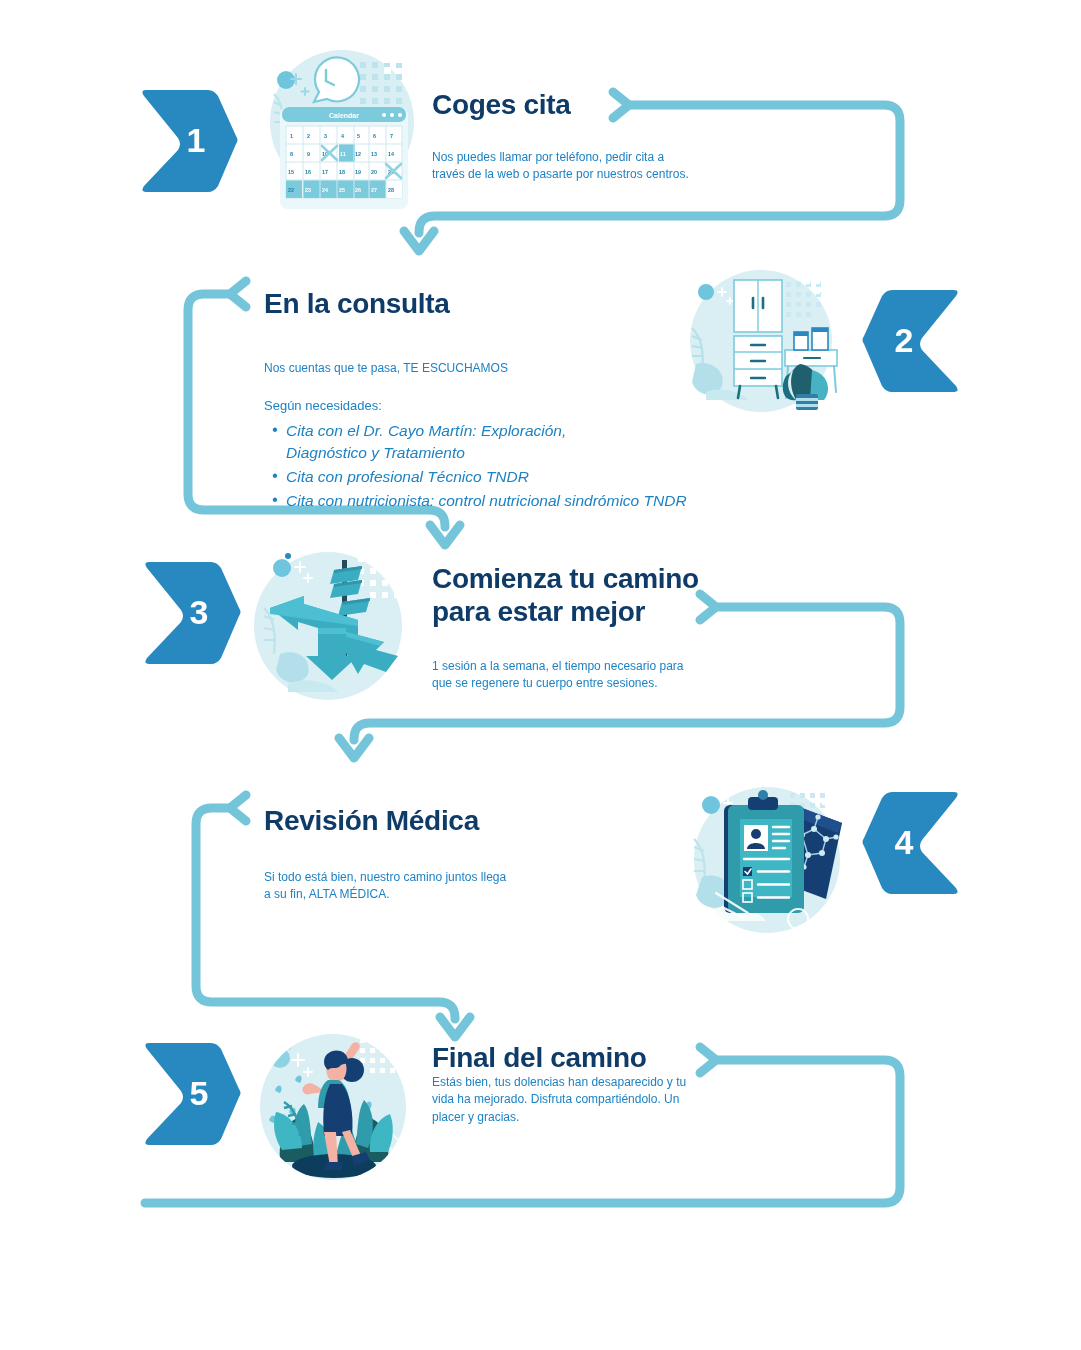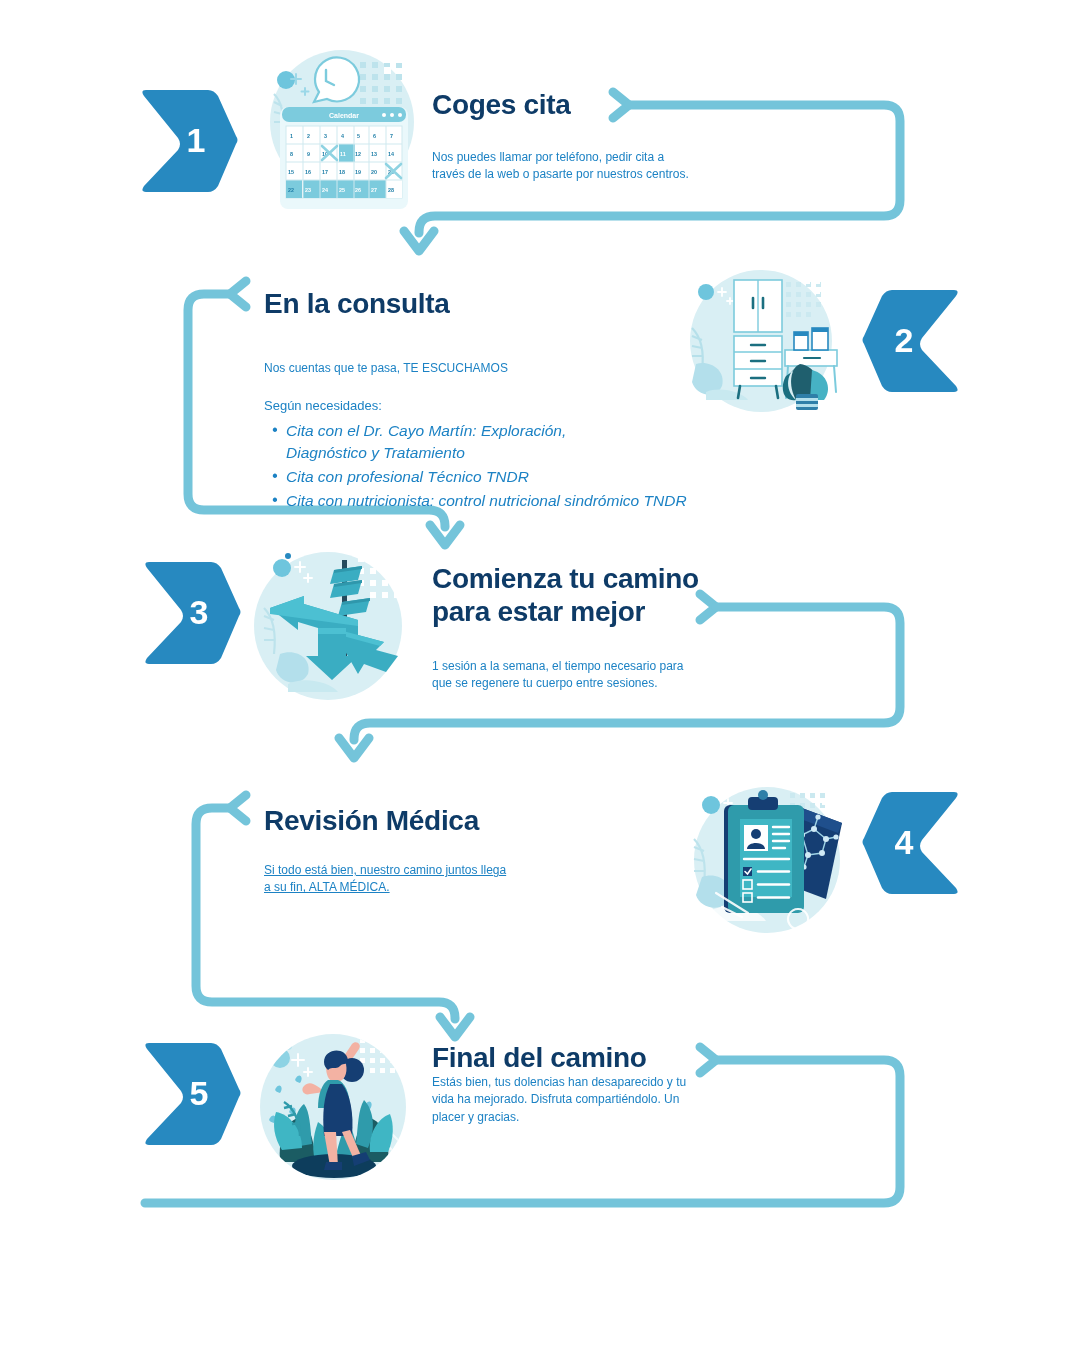--- a/index.html
+++ b/index.html
@@ -494,21 +494,21 @@
       <g stroke="#ffffff" stroke-width="2.2" fill="none" stroke-linecap="round" opacity="0.9">
         <path d="M30 112 L62 132"></path>
           <path d="M36 126 L56 136"></path>
           <path d="M112 128 a10 10 0 1 0 0.1 0"></path>
       </g>
     </svg>
   </div>
 
   <div class="block" style="left:264px;top:804px;width:430px;">
     <h2 class="title">Revisión Médica</h2>
-    <p class="body" style="margin-top:25px;text-decoration:underline;">Si todo está bien, nuestro camino juntos llega
+    <p class="body" style="margin-top:32px;">Si todo está bien, nuestro camino juntos llega
 a su fin, ALTA MÉDICA.</p>
   </div>
 
   <span class="php-mark" style="left:266px;top:899px;">PHP</span>
 
   <div class="chev right" style="left:141px;top:1039px;">
     <svg viewBox="0 0 100 108" xmlns="http://www.w3.org/2000/svg">
       <path d="M8 4 Q2 4 6 10 L40 52 Q44 58 40 64 L6 100 Q2 106 8 106
                H70 Q76 106 80 100 L98 58 Q101 54 98 50 L80 10 Q76 4 70 4 Z" fill="#2789c0"></path>
     </svg>

